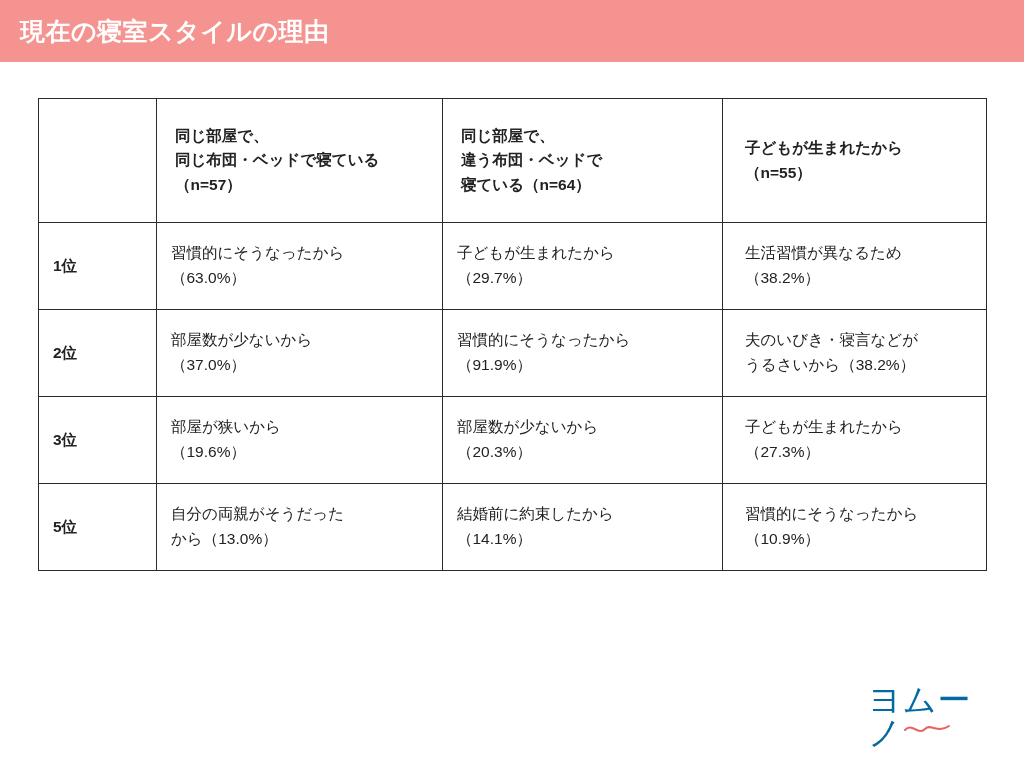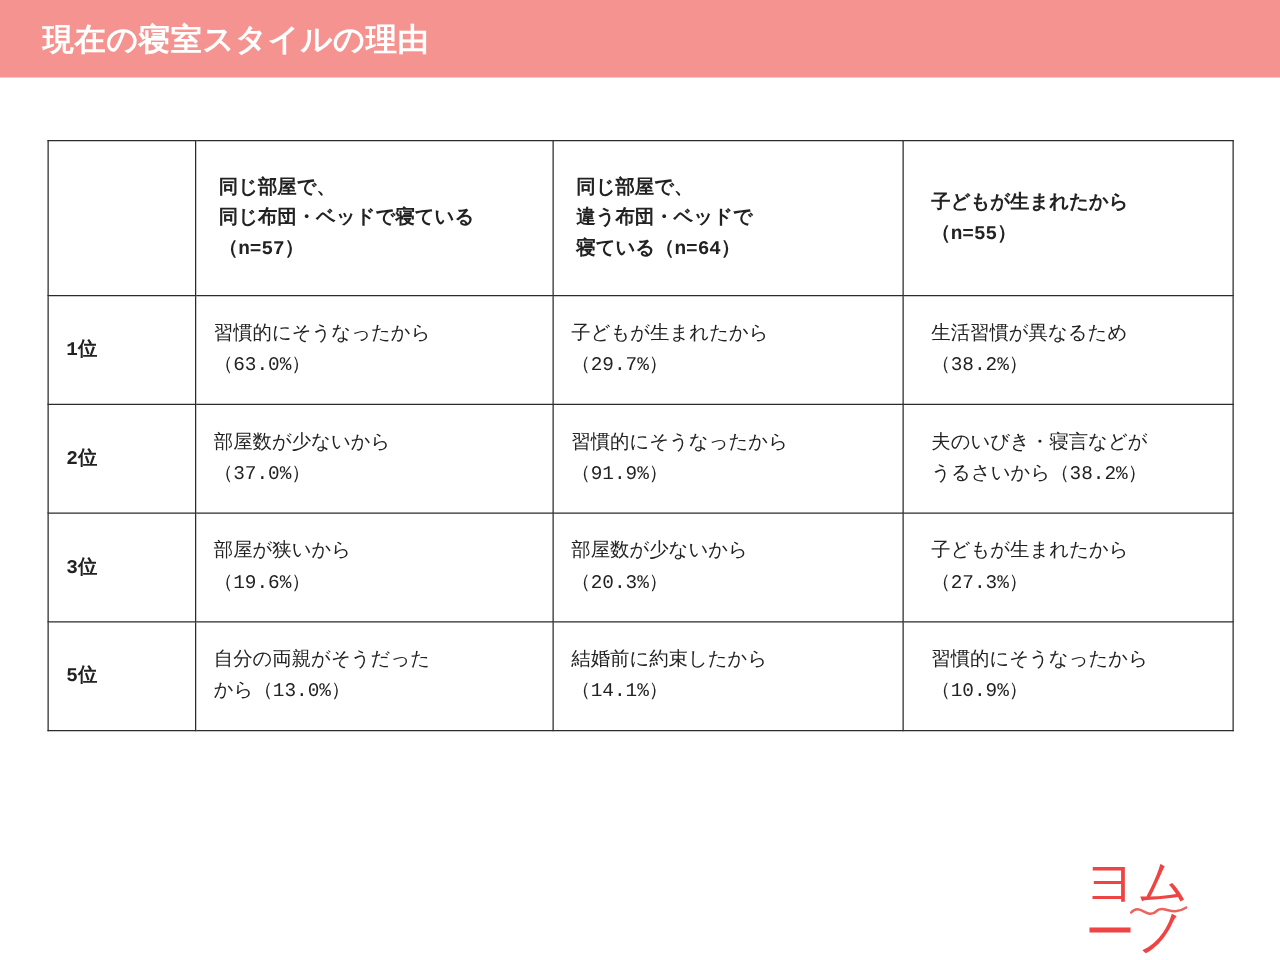--- a/index.html
+++ b/index.html
@@ -28,28 +28,27 @@
     height: 62px;
     background: #f4938f;
     display: flex;
     align-items: center;
   }
   .title-text {
     color: #ffffff;
     font-size: 25px;
     font-weight: bold;
     letter-spacing: 0.5px;
-    margin-left: 34px;
+    margin-left: 20px;
   }
   .table-wrap {
     position: absolute;
     left: 38px;
-    top: 112px;
+    top: 98px;
     width: 948px;
-    font-family: Liberation Mono, monospace;
   }
   table.rank-table {
     border-collapse: collapse;
     width: 948px;
     table-layout: fixed;
   }
   table.rank-table td, table.rank-table th {
     border: 1px solid #2b2b2b;
     vertical-align: middle;
     padding: 10px 14px;
@@ -92,24 +91,24 @@
     padding-left: 22px;
   }
   .logo {
     position: absolute;
     right: 36px;
     bottom: 26px;
     width: 120px;
     height: 56px;
   }
   .logo-text {
-    font-size: 40px;
+    font-size: 33px;
     letter-spacing: 1px;
-    color: #ef4444;
-    font-family: Liberation Sans, sans-serif;
+    color: #0369a1;
+    font-family: Liberation Mono, monospace;
     line-height: 1;
   }
   .logo-swoosh {
     position: absolute;
     left: 36px;
     bottom: 6px;
     width: 46px;
     height: 14px;
   }
 </style>

